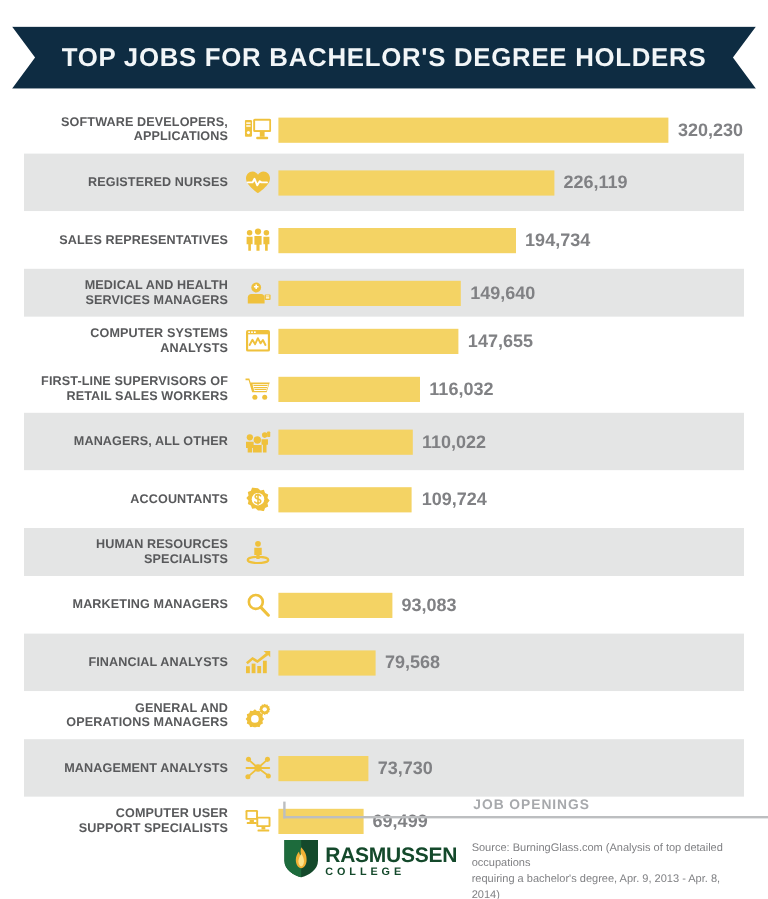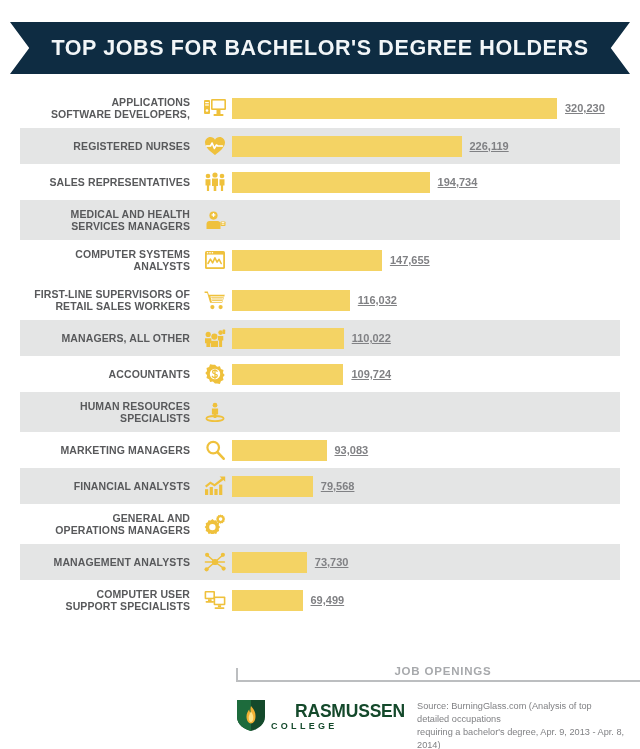--- a/index.html
+++ b/index.html
@@ -55,21 +55,21 @@
   .chart {
     position: absolute;
     left: 20px;
     top: 88px;
     width: 600px;
   }
   .row {
     position: relative;
     display: flex;
     align-items: center;
-    height: 36px;
+    height: 48px;
     box-sizing: border-box;
   }
   .row.tall { height: 40px; }
   .row.even { background: #ffffff; }
   .row.odd  { background: #e4e5e5; }
 
   .row-label {
     width: 178px;
     flex: 0 0 178px;
     text-align: right;
@@ -99,25 +99,24 @@
     display: flex;
     align-items: center;
   }
   .bar {
     height: 21px;
     background: #f4d364;
     flex: 0 0 auto;
   }
   .bar-value {
     color: #808184;
-    font-size: 11px;
+    font-size: 15px;
     font-weight: bold;
     margin-left: 8px;
     white-space: nowrap;
-    text-decoration: underline;
   }
 
   
   .axis {
     position: absolute;
     left: 236px;
     top: 668px;
     width: 414px;
     height: 18px;
   }
@@ -163,21 +162,20 @@
     margin-right: 12px;
   }
   .logo-shield { flex: 0 0 auto; margin-right: 5px; }
   .logo-text { line-height: 1; }
   .logo-name {
     color: #14492b;
     font-size: 17.5px;
     font-weight: bold;
     letter-spacing: -0.2px;
     display: block;
-    margin-left: 24px;
   }
   .logo-sub {
     color: #14492b;
     font-size: 9px;
     font-weight: bold;
     letter-spacing: 3.3px;
     display: block;
     margin-top: 1px;
   }
   .source {
@@ -193,22 +191,22 @@
 
 <div class="title-wrap">
   <div class="ribbon">
     <div class="ribbon-title">TOP JOBS FOR BACHELOR'S DEGREE HOLDERS</div>
   </div>
 </div>
 
 <div class="chart" id="chart">
     <div class="row even tall">
       <div class="row-label">
+        <div>SOFTWARE DEVELOPERS,</div>
         <div>APPLICATIONS</div>
-        <div>SOFTWARE DEVELOPERS,</div>
       </div>
       <div class="row-icon">
         <svg width="22" height="20" viewBox="0 0 22 20" fill="currentColor">
           <rect x="0" y="2" width="6" height="14" rx="1"></rect>
           <rect x="1.2" y="4" width="3.6" height="1.2" fill="#fff"></rect>
           <rect x="1.2" y="6.4" width="3.6" height="1.2" fill="#fff"></rect>
           <circle cx="3" cy="12.5" r="1.3" fill="#fff"></circle>
           <rect x="7" y="1" width="15" height="11" rx="1.3"></rect>
           <rect x="8.6" y="2.6" width="11.8" height="7.8" fill="#fff"></rect>
           <rect x="12.5" y="12" width="4" height="4"></rect>
@@ -261,20 +259,24 @@
       </div>
       <div class="row-icon">
         <svg width="22" height="20" viewBox="0 0 22 20" fill="currentColor">
           <circle cx="9.5" cy="5.6" r="4.1"></circle>
           <path d="M7.6 4.3h3.8v1.3H7.6z" fill="#fff"></path>
           <path d="M8.85 3h1.3v3.9h-1.3z" fill="#fff"></path>
           <path d="M2.5 19v-5.1c0-1.6 1.3-2.9 2.9-2.9h8.2c1.6 0 2.9 1.3 2.9 2.9V19z"></path>
           <rect x="16.5" y="11.5" width="5" height="4.5" rx="0.8"></rect>
           <path d="M17.6 12.6h2.8M17.6 14.2h2.8" stroke="#fff" stroke-width="0.9"></path>
         </svg>
+      </div>
+      <div class="bar-area">
+        <div class="bar" style="width: 151.9px;"></div>
+        <div class="bar-value">149,640</div>
       </div>
     </div>
     <div class="row even tall">
       <div class="row-label">
         <div>COMPUTER SYSTEMS</div>
         <div>ANALYSTS</div>
       </div>
       <div class="row-icon">
         <svg width="22" height="20" viewBox="0 0 22 20" fill="currentColor">
           <rect x="1" y="1" width="20" height="18" rx="1.6"></rect>

